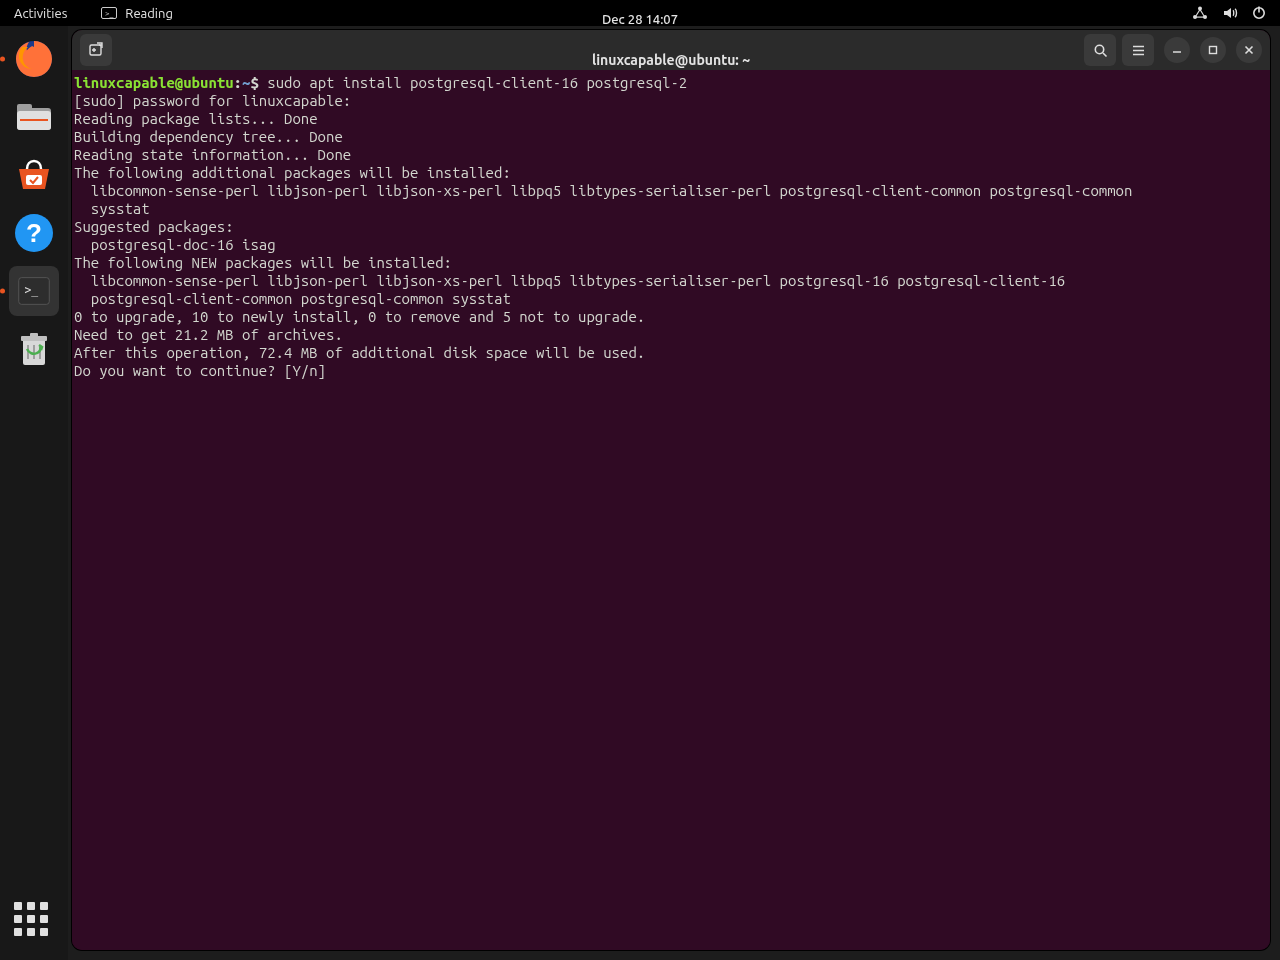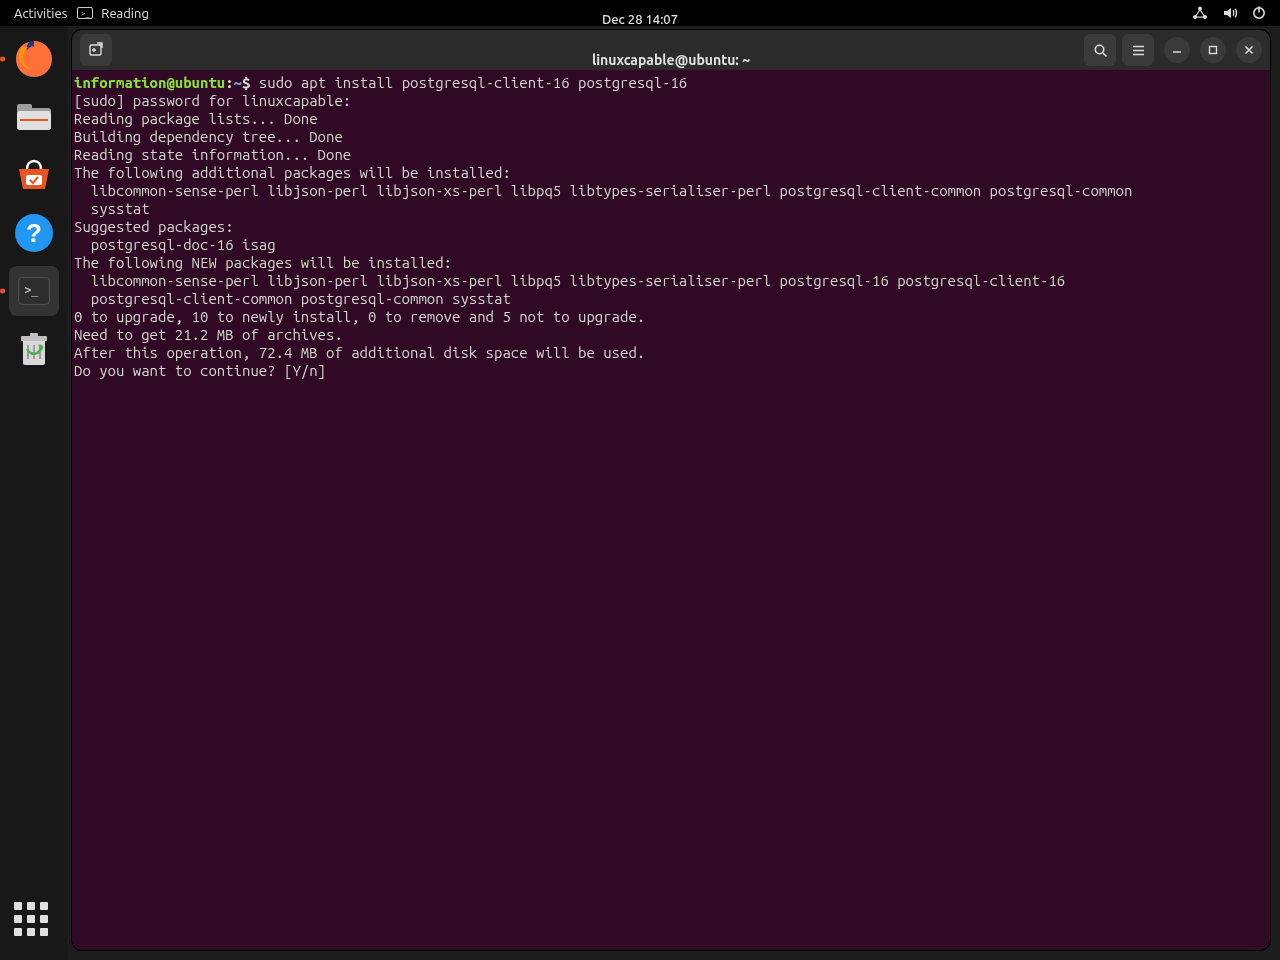--- a/index.html
+++ b/index.html
@@ -1,19 +1,19 @@
 <!DOCTYPE html>
 <html><head>
 <meta charset="utf-8">
 <style>
   * { margin:0; padding:0; box-sizing:border-box; }
   html,body { width:1280px; height:960px; overflow:hidden; font-family:"Ubuntu","DejaVu Sans",sans-serif; background:#1d1d1d; }
   
   .topbar { position:absolute; top:0; left:0; right:0; height:26px; background:#000; color:#e4e4e4; display:flex; align-items:center; font-size:13px; }
-  .topbar .left { display:flex; align-items:center; gap:10px; padding-left:14px; }
+  .topbar .left { display:flex; align-items:center; gap:34px; padding-left:14px; }
   .topbar .center { position:absolute; left:50%; transform:translateX(-50%); font-weight:500;margin-top:11px; }
   .topbar .right { margin-left:auto; display:flex; align-items:center; gap:14px; padding-right:14px; }
   .topbar .appind { display:flex; align-items:center; gap:8px; }
   .termglyph { width:16px; height:12px; border:1px solid #ccc; border-radius:2px; display:inline-flex; align-items:center; justify-content:center; font-size:8px; color:#ccc; }
   
   .dock { position:absolute; top:26px; left:0; bottom:0; width:68px; background:linear-gradient(#181818,#181818); display:flex; flex-direction:column; align-items:center; padding-top:8px; gap:8px; }
   .dock .app { width:50px; height:50px; border-radius:10px; display:flex; align-items:center; justify-content:center; position:relative; }
   .dock .app.active::before { content:''; position:absolute; left:-9px; top:50%; transform:translateY(-50%); width:5px; height:5px; background:#e95420; border-radius:50%; }
   .dock .spacer { flex:1; }
   .showapps { width:40px; height:40px; display:grid; grid-template-columns:repeat(3,8px); grid-template-rows:repeat(3,8px); gap:5px; margin-bottom:18px; cursor:pointer; }
@@ -172,21 +172,21 @@
             <rect x="1.5" y="1.5" width="7" height="7" fill="none" stroke="currentColor" stroke-width="1.4"></rect>
           </svg>
       </div>
       <div class="circle-btn">
         <svg width="10" height="10" viewBox="0 0 10 10">
             <path d="M1.5 1.5l7 7M8.5 1.5l-7 7" stroke="currentColor" stroke-width="1.6"></path>
           </svg>
       </div>
     </div>
   </div>
-  <div class="termbody"><span class="prompt-user">information@ubuntu</span><span class="prompt-sep">:</span><span class="prompt-path">~</span><span class="prompt-sep">$ </span><span class="cmd">sudo apt install postgresql-client-16 postgresql-16</span>
+  <div class="termbody"><span class="prompt-user">linuxcapable@ubuntu</span><span class="prompt-sep">:</span><span class="prompt-path">~</span><span class="prompt-sep">$ </span><span class="cmd">sudo apt install postgresql-client-16 postgresql-2</span>
 <span id="out-lines">[sudo] password for linuxcapable:
 Reading package lists... Done
 Building dependency tree... Done
 Reading state information... Done
 The following additional packages will be installed:
   libcommon-sense-perl libjson-perl libjson-xs-perl libpq5 libtypes-serialiser-perl postgresql-client-common postgresql-common
   sysstat
 Suggested packages:
   postgresql-doc-16 isag
 The following NEW packages will be installed:

